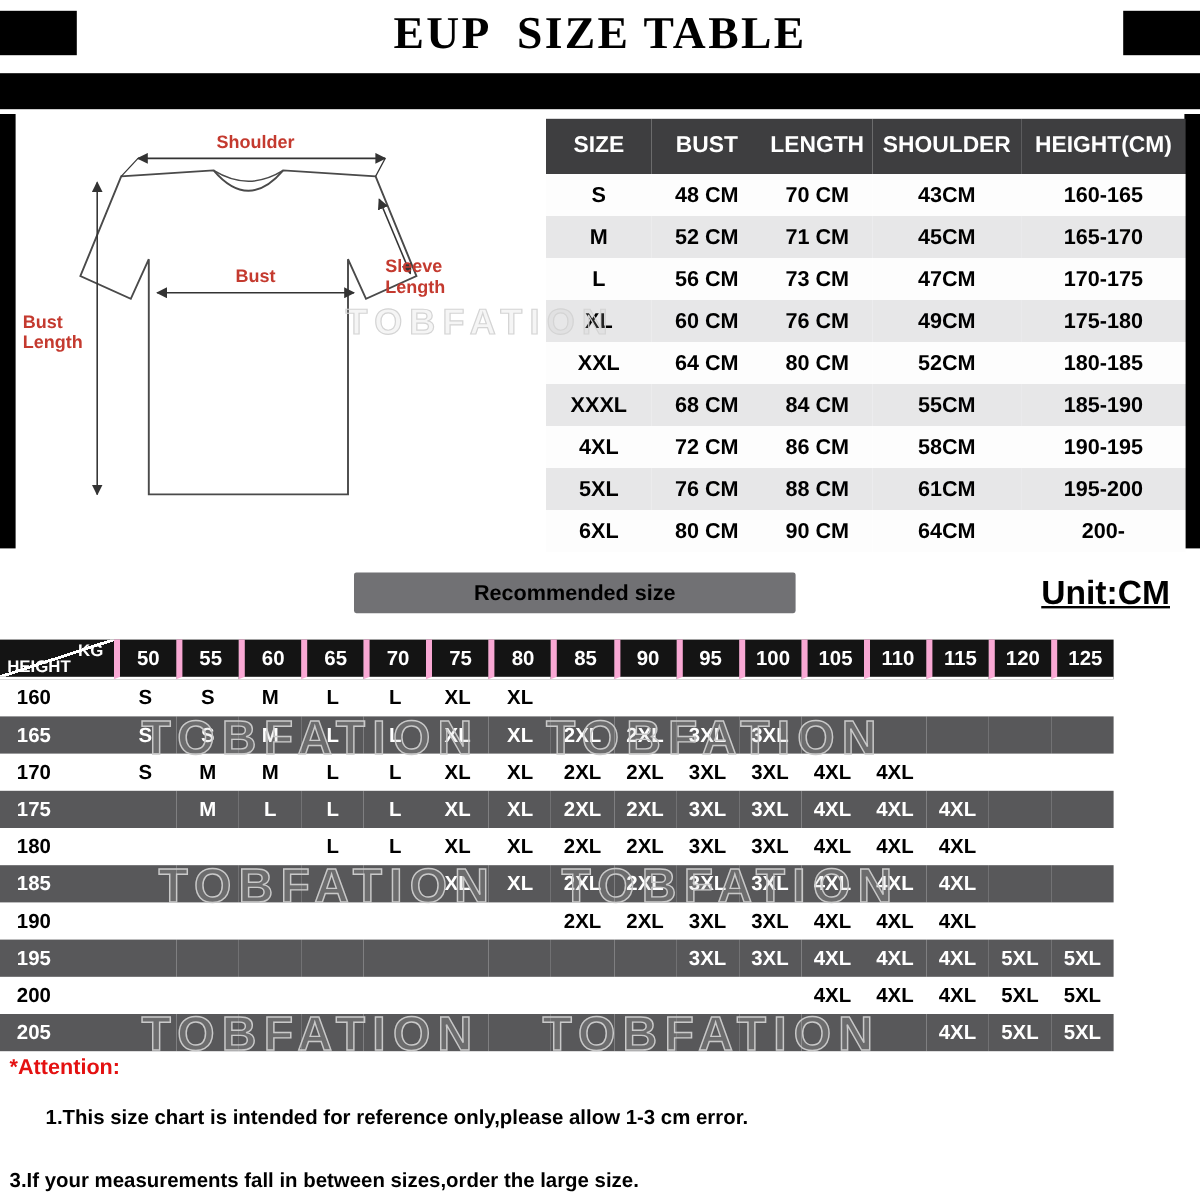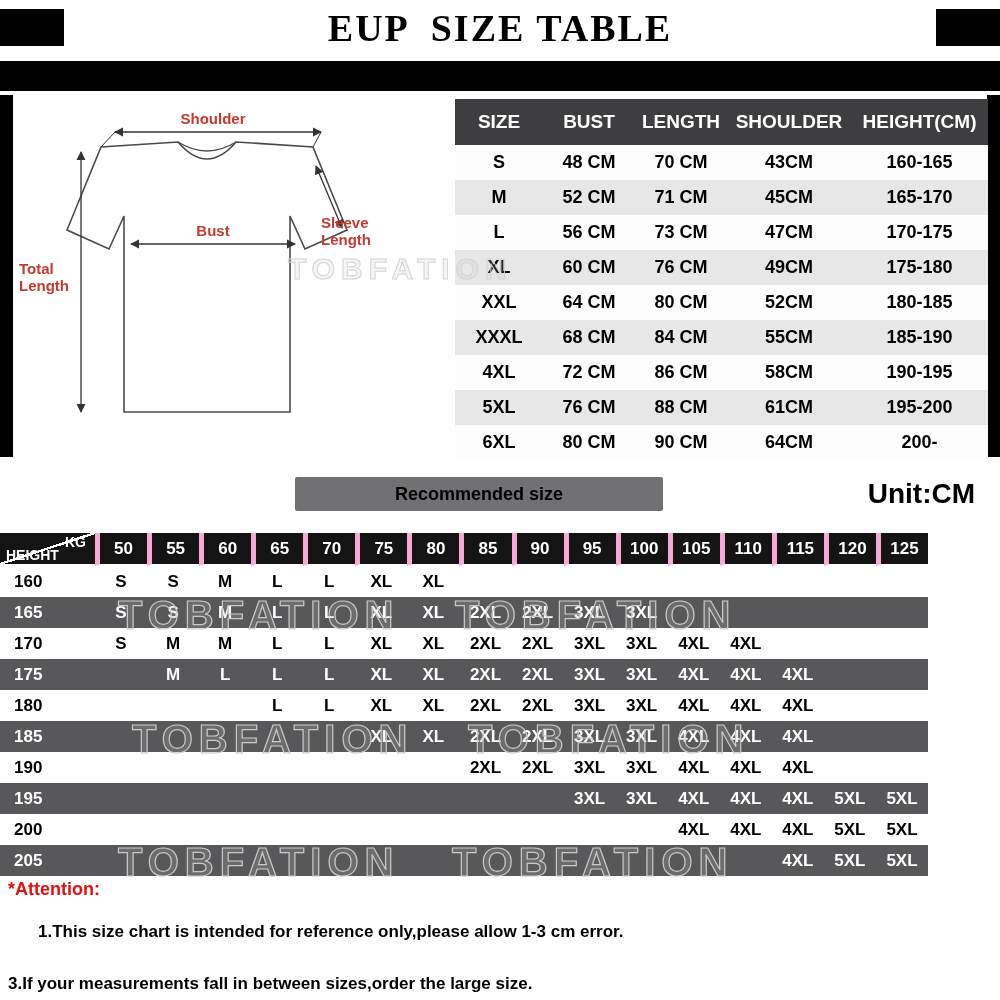--- a/index.html
+++ b/index.html
@@ -28,21 +28,21 @@
   .size-table { position:absolute; left:455px; top:99px; width:533px;
                 border-collapse:separate; border-spacing:0; table-layout:fixed; font-weight:bold; }
   .size-table th { background:#3e3e40; color:#fff; font-size:19px; height:46px; text-align:center; }
   .size-table td { text-align:center; font-size:18px; height:35px; color:#000; background:#fdfdfd; }
   .size-table tr.alt td { background:#e7e7e8; }
 
   
   .recommended { position:absolute; left:295px; top:477px; width:368px; height:34px;
                  background:#717174; color:#000; font-weight:bold; font-size:18px;
                  display:flex; align-items:center; justify-content:center; border-radius:2px; }
-  .unit { position:absolute; right:25px; top:478px; font-size:28px; font-weight:bold; color:#000; }
+  .unit { position:absolute; right:25px; top:478px; font-size:28px; font-weight:bold; color:#000;text-decoration:underline; }
 
   
   .matrix { position:absolute; left:0; top:533px; width:928px;
             border-collapse:separate; border-spacing:0; table-layout:fixed; font-weight:bold; }
   .matrix th { background:#141414; color:#fff; font-size:17px; height:33px; text-align:center;
                border-left:5px solid #f9a8d4; border-bottom:2px solid #fff; }
   .matrix th:first-child { border-left:none; }
   .matrix td { text-align:center; font-size:17px; height:31px; color:#000; }
   .matrix tr.dark td { background:#58585a; color:#fff; }
   .matrix td.height-cell { text-align:left; padding-left:14px; }
@@ -104,21 +104,21 @@
       <line x1="308" y1="40" x2="300" y2="55" stroke="#333" stroke-width="1"></line>
 
       <line x1="118" y1="152" x2="282" y2="152" stroke="#333" stroke-width="1.3" marker-start="url(#arr)" marker-end="url(#arr)"></line>
 
       <line x1="68" y1="60" x2="68" y2="320" stroke="#333" stroke-width="1.3" marker-start="url(#arr)" marker-end="url(#arr)"></line>
 
       <line x1="303" y1="74" x2="329" y2="136" stroke="#333" stroke-width="1.3" marker-start="url(#arr)" marker-end="url(#arr)"></line>
     </svg>
     <div class="dlabel shoulder">Shoulder</div>
     <div class="dlabel bust">Bust</div>
-    <div class="dlabel total">Total Length</div>
+    <div class="dlabel total">Bust Length</div>
     <div class="dlabel sleeve">Sleeve Length</div>
   </div>
 
   <table class="size-table">
     <colgroup>
       <col style="width:88px">
         <col style="width:92px">
         <col style="width:92px">
         <col style="width:124px">
         <col style="width:137px">

